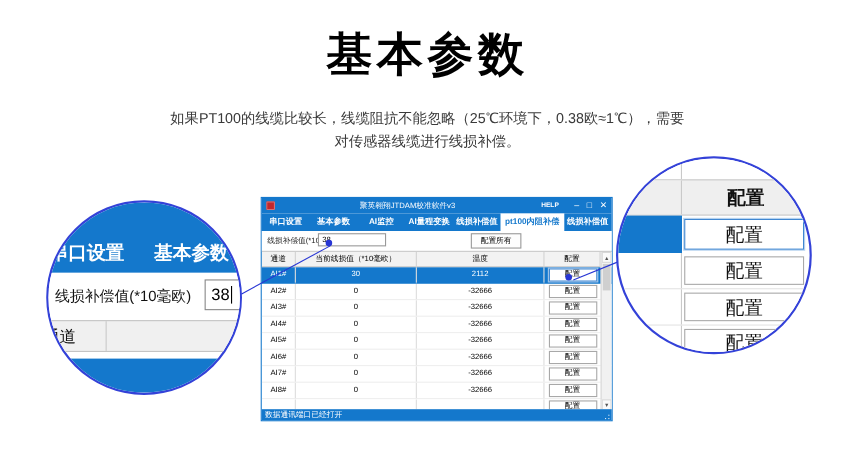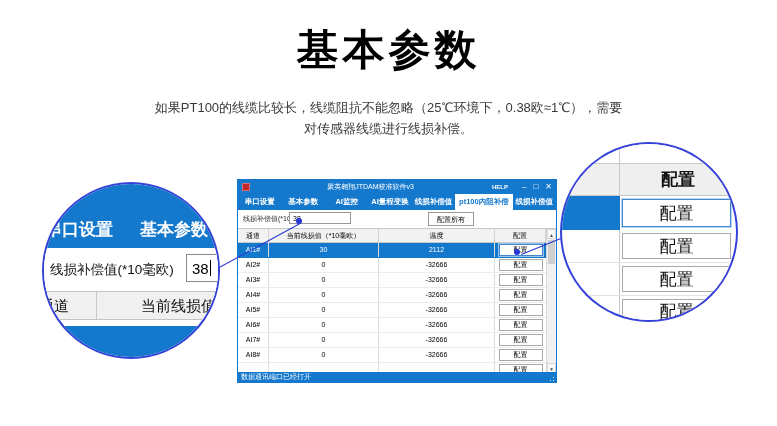--- a/index.html
+++ b/index.html
@@ -247,21 +247,20 @@
   <div class="band lc-toolband">
     <span class="lc-label">线损补偿值(*10毫欧)</span>
     <div class="lc-input">
       <span>38</span>
         <span class="lc-caret"></span>
     </div>
   </div>
   <div class="band lc-headband">
     <span class="lc-h lc-h1">通道</span>
     <span class="lc-hdiv"></span>
-    <span class="lc-h lc-h2">当前线损值</span>
   </div>
   <div class="band lc-rowband"></div>
 </div>
 
 <div class="callout rc">
   <div class="band rc-band rc-topband">
     <div class="rc-left"></div>
     <div class="rc-right"></div>
   </div>
   <div class="band rc-band rc-headband">

